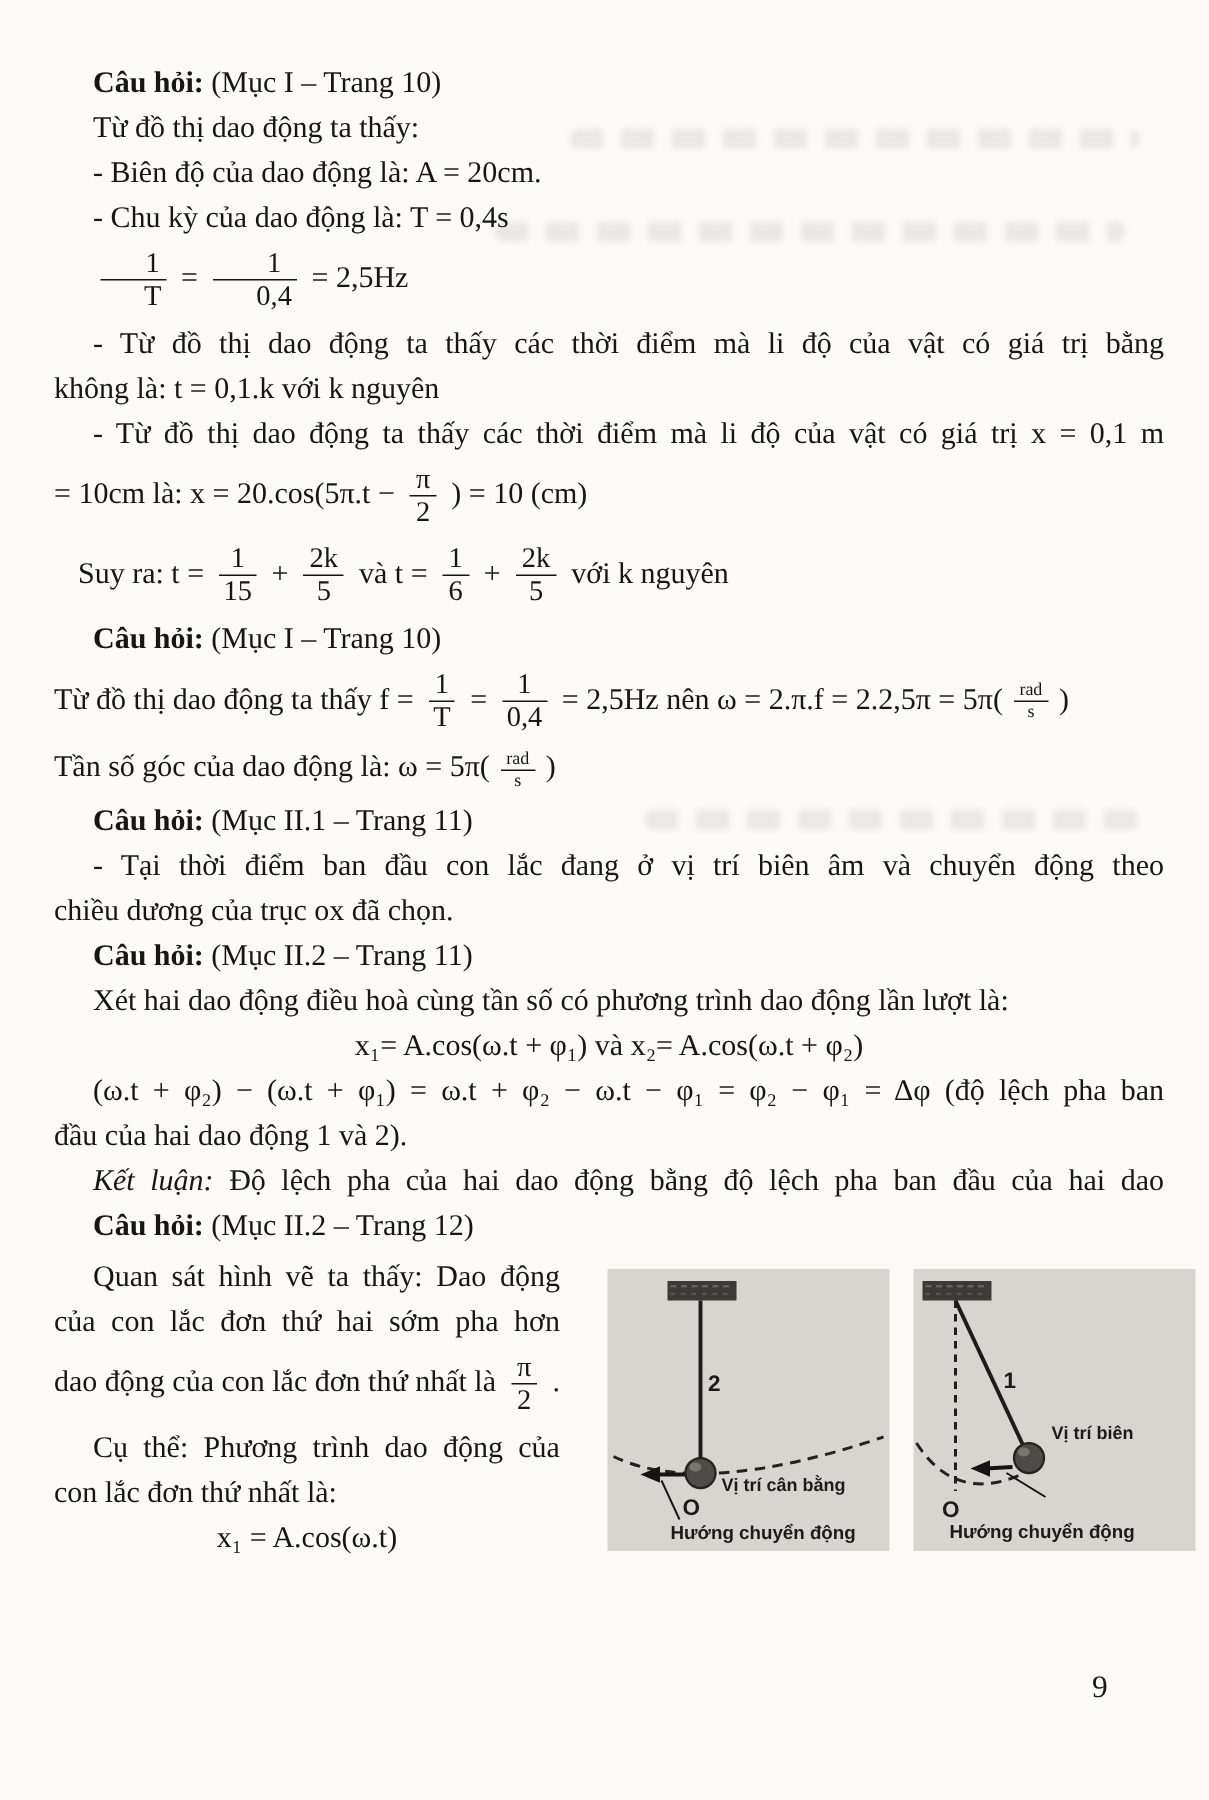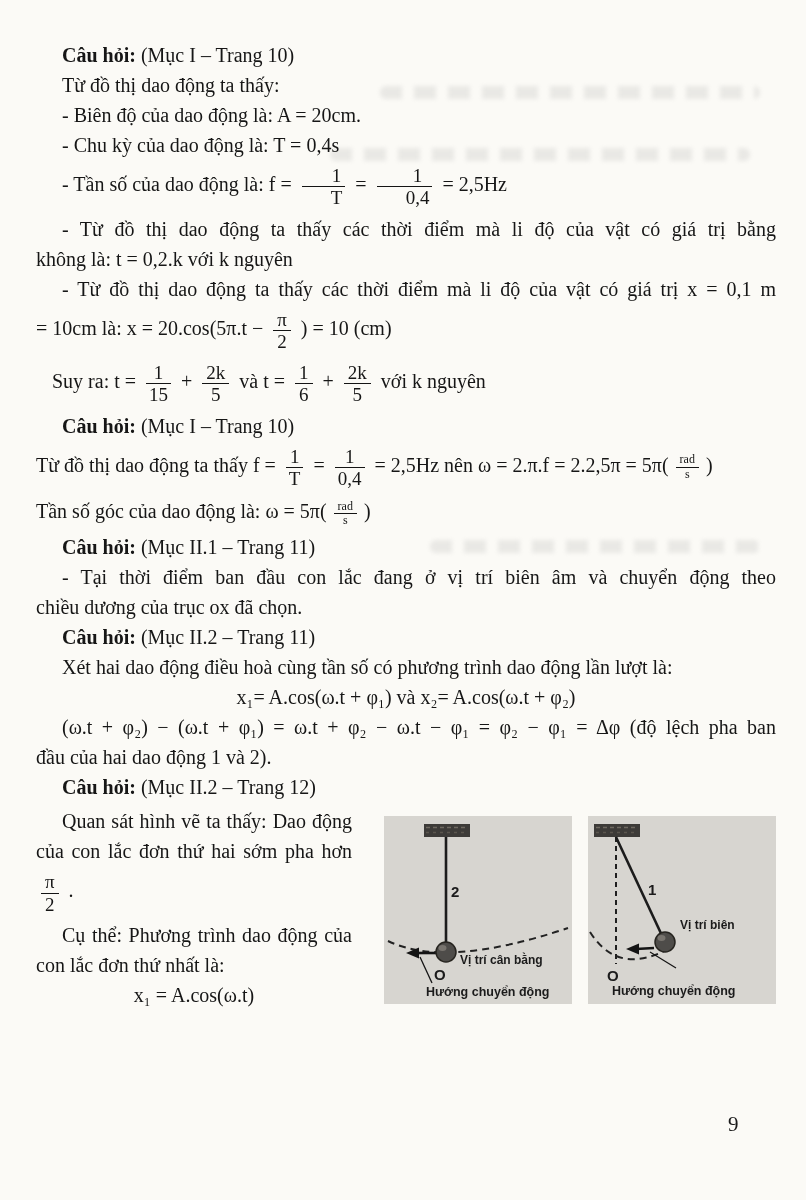--- a/index.html
+++ b/index.html
@@ -40,29 +40,28 @@
   <div class="artifact" style="left:430px;top:540px;width:330px;"></div>
 
   <div class="content">
 
     <p class="ind"><span class="b">Câu hỏi:</span><span> (Mục I – Trang 10)</span></p>
     <p class="ind">Từ đồ thị dao động ta thấy:</p>
     <p class="ind">- Biên độ của dao động là: A = 20cm.</p>
     <p class="ind">- Chu kỳ của dao động là: T = 0,4s</p>
 
     <p class="ind mathp">
-      <span>- Tần số của dao động là:  f =</span>
       <span class="fr"><span class="n">1</span><span class="d">T</span></span>
       <span>=</span>
       <span class="fr"><span class="n">1</span><span class="d">0,4</span></span>
       <span>= 2,5Hz</span>
     </p>
 
     <p class="ind jl">- Từ đồ thị dao động ta thấy các thời điểm mà li độ của vật có giá trị bằng</p>
-    <p>không là: t = 0,2.k với k nguyên</p>
+    <p>không là: t = 0,1.k với k nguyên</p>
 
     <p class="ind jl">- Từ đồ thị dao động ta thấy các thời điểm mà li độ của vật có giá trị x = 0,1 m</p>
     <p class="mathp">
       <span>= 10cm là:  x = 20.cos(5π.t −</span>
       <span class="fr"><span class="n">π</span><span class="d">2</span></span>
       <span>) = 10 (cm)</span>
     </p>
 
     <p class="mathp suyra">
       <span>Suy ra:  t =</span>
@@ -96,28 +95,30 @@
 
     <p class="ind"><span class="b">Câu hỏi:</span><span> (Mục II.1 – Trang 11)</span></p>
     <p class="ind jl">- Tại thời điểm ban đầu con lắc đang ở vị trí biên âm và chuyển động theo</p>
     <p>chiều dương của trục ox đã chọn.</p>
 
     <p class="ind"><span class="b">Câu hỏi:</span><span> (Mục II.2 – Trang 11)</span></p>
     <p class="ind">Xét hai dao động điều hoà cùng tần số có phương trình dao động lần lượt là:</p>
     <p class="center">x₁= A.cos(ω.t + φ₁) và x₂= A.cos(ω.t + φ₂)</p>
     <p class="ind jl">(ω.t + φ₂) − (ω.t + φ₁) = ω.t + φ₂ − ω.t − φ₁ = φ₂ − φ₁ = Δφ (độ lệch pha ban</p>
     <p>đầu của hai dao động 1 và 2).</p>
+    <p class="ind jl"><span class="it">Kết luận:</span><span> Độ lệch pha của hai dao động bằng độ lệch pha ban đầu của hai dao</span></p>
 
     <p class="ind"><span class="b">Câu hỏi:</span><span> (Mục II.2 – Trang 12)</span></p>
 
     <div class="bottom">
       <div class="leftcol">
         <p class="ind jl">Quan sát hình vẽ ta thấy: Dao động</p>
         <p class="jl">của con lắc đơn thứ hai sớm pha hơn</p>
         <p class="mathp">
+          <span>dao động của con lắc đơn thứ nhất là</span>
           <span class="fr"><span class="n">π</span><span class="d">2</span></span>
           <span>.</span>
         </p>
         <p class="ind jl">Cụ thể: Phương trình dao động của</p>
         <p>con lắc đơn thứ nhất là:</p>
         <p class="center">x₁ = A.cos(ω.t)</p>
       </div>
 
       <div class="figs">
 

